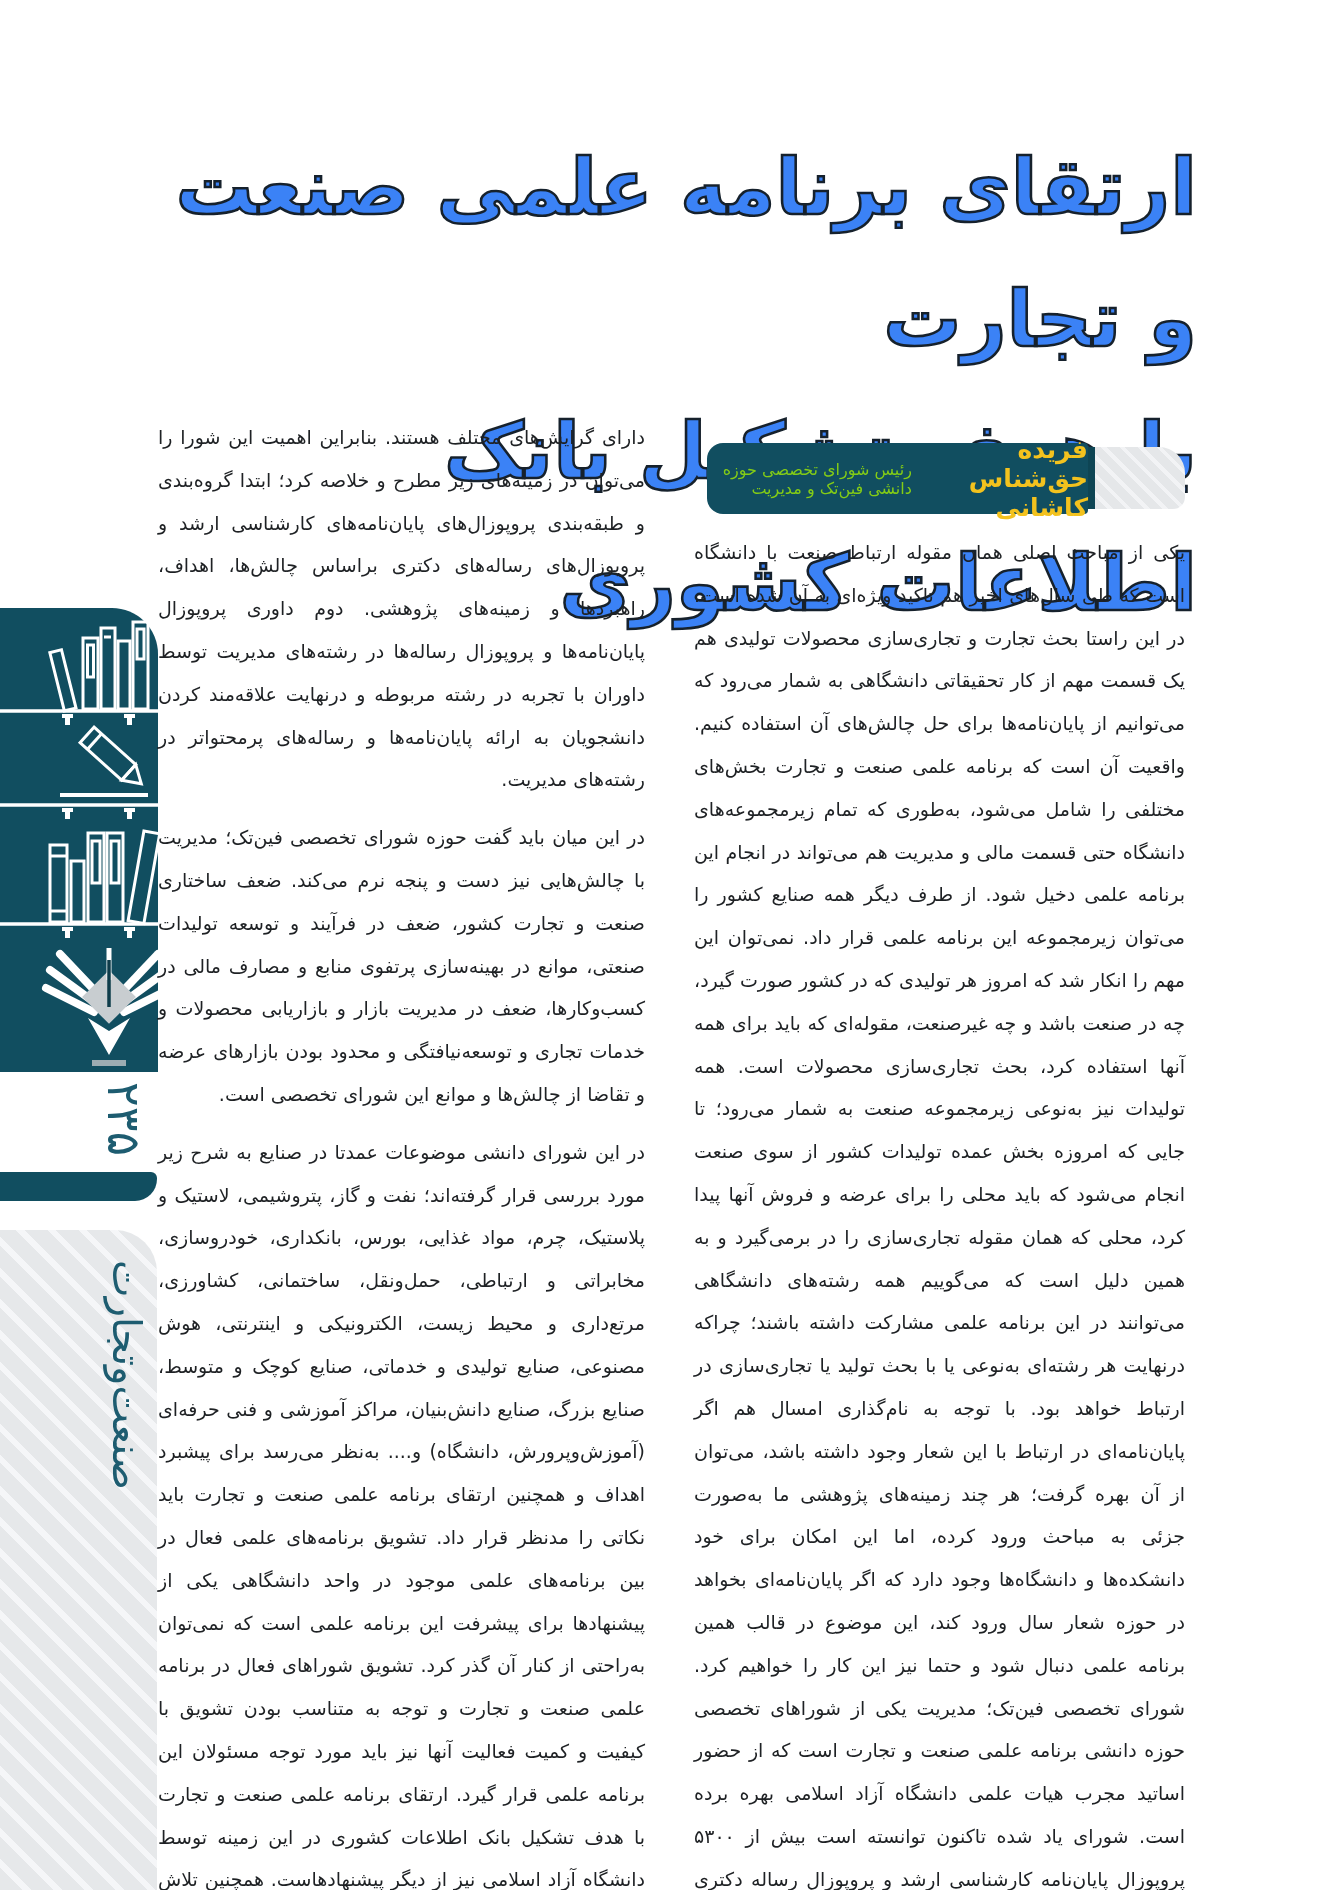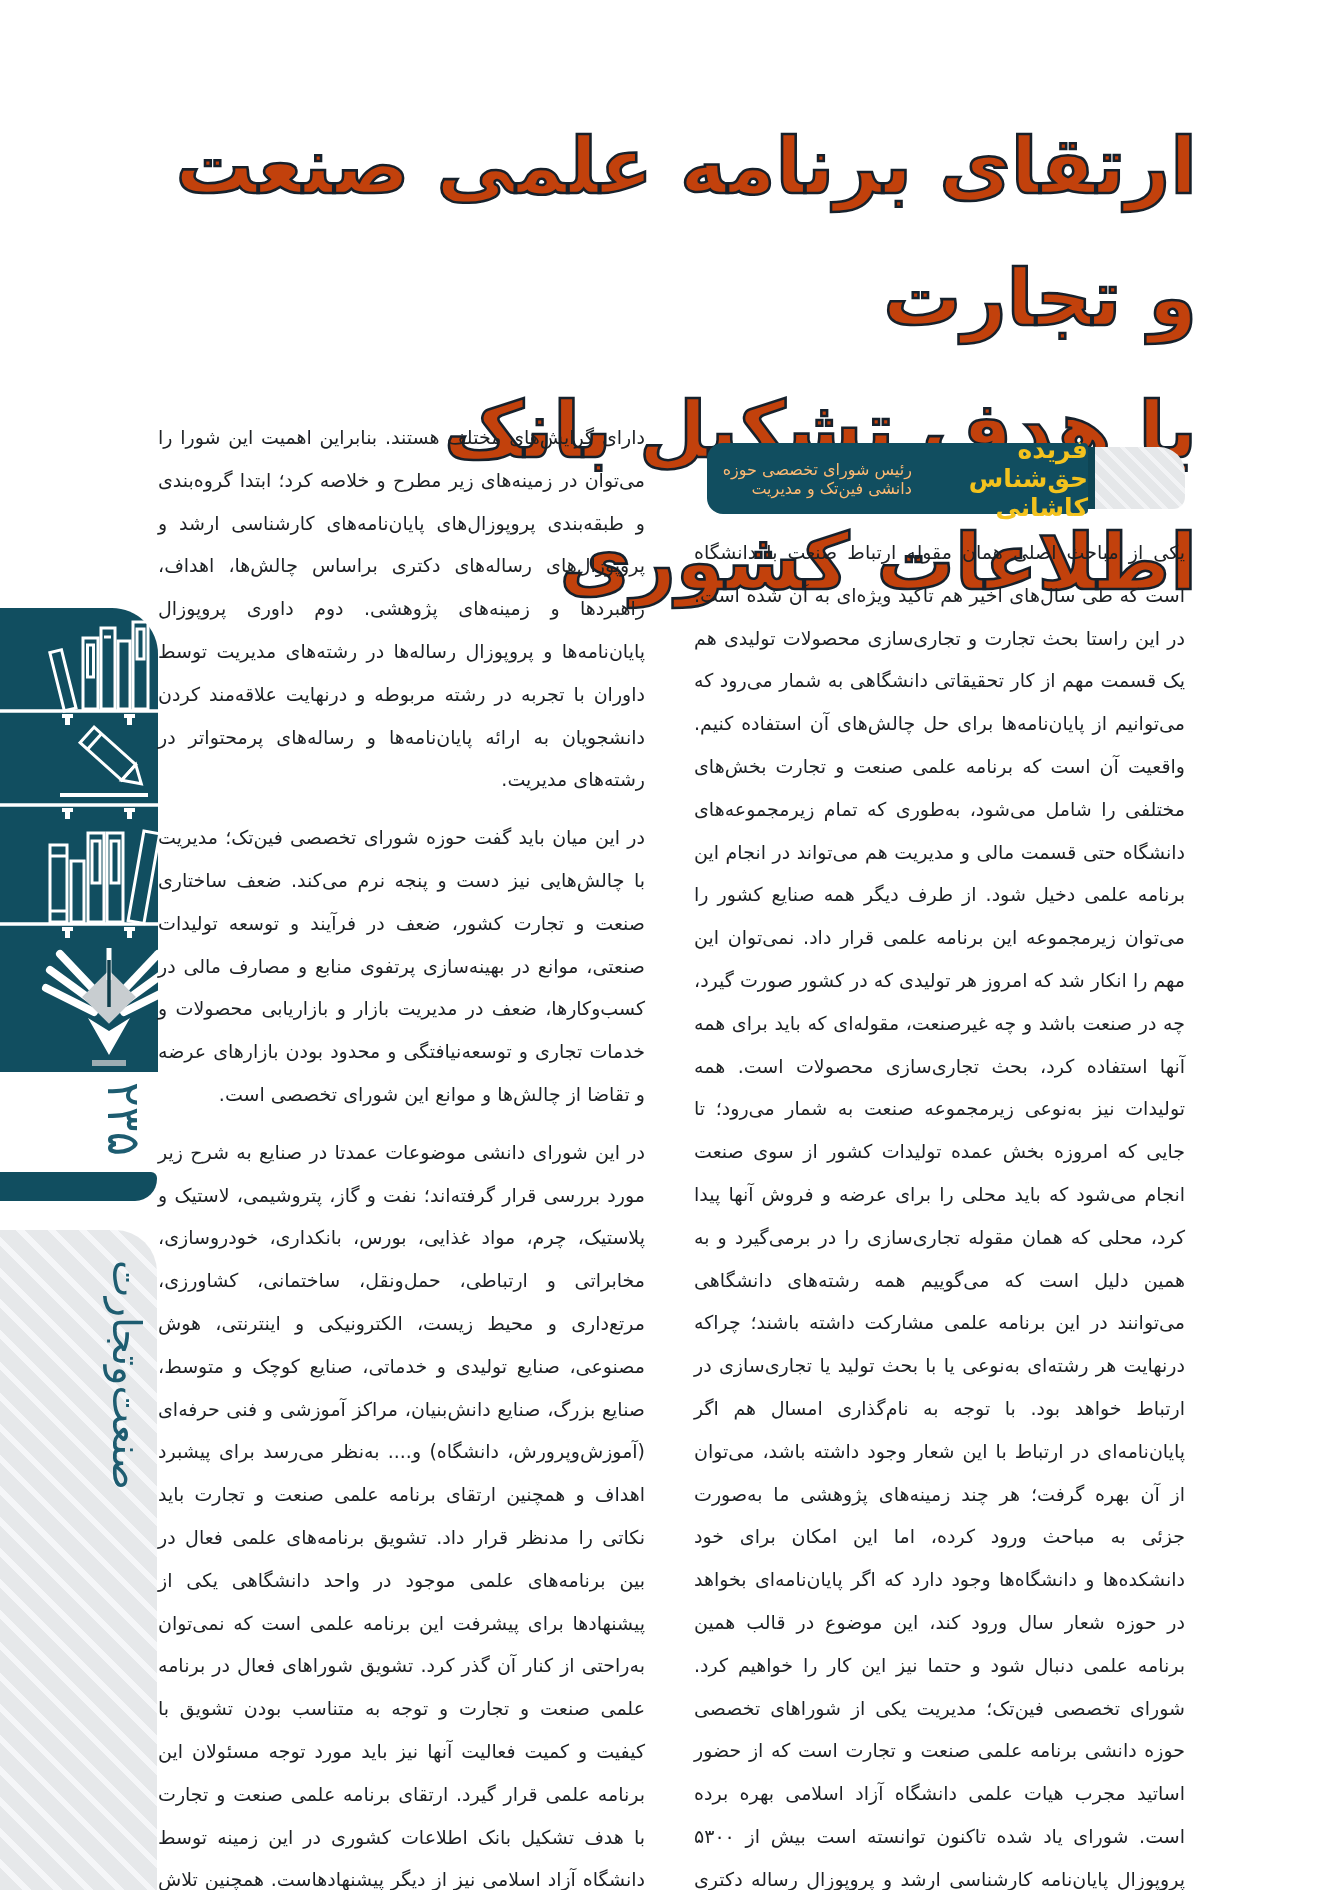--- a/index.html
+++ b/index.html
@@ -2,22 +2,22 @@
 <html lang="fa" dir="rtl"><head>
 <meta charset="utf-8">
 <style>
   html,body{margin:0;padding:0;background:#fff;}
   .page{
     position:relative;width:1339px;height:1890px;background:#ffffff;overflow:hidden;
     font-family:"DejaVu Sans",sans-serif;direction:rtl;
   }
   
   .title-block{
-    position:absolute;top:100px;right:142px;left:150px;
-    text-align:right;color:#c2410c;font-weight:bold;
+    position:absolute;top:121px;right:142px;left:150px;
+    text-align:right;color:#3b82f6;font-weight:bold;
     font-size:78px;line-height:132px;
     -webkit-text-stroke:2.6px #16212c;
     letter-spacing:-1px;
   }
   
   .col{position:absolute;color:#1e2124;}
   .col p{
     margin:15px;font-size:19px;line-height:42.8px;
     text-align:justify;text-align-last:right;
   }
@@ -29,21 +29,21 @@
     width:90px;flex:0 0 90px;margin:4px 0 5px;
     background:repeating-linear-gradient(45deg,#e5e7e9 0 9px,#f2f3f5 9px 13px);
     border-left:7px solid #0e4554;
     border-radius:0 26px 12px 0;
   }
   .author-main{
     flex:1;background:#114e60;border-radius:16px 4px 4px 16px;
     display:flex;flex-direction:row;align-items:center;justify-content:center;gap:3px;
   }
   .author-name{color:#f3c21e;font-size:25px;font-weight:bold;}
-  .author-role{color:#fdba74;font-size:16px;text-align:right;}
+  .author-role{color:#84cc16;font-size:16px;text-align:right;}
   
   .icon-rail{
     position:absolute;left:0;top:608px;width:158px;height:464px;
     background:#114e60;border-radius:0 46px 0 0;
   }
   .rail-bar{
     position:absolute;left:0;top:1172px;width:157px;height:29px;
     background:#114e60;border-radius:0 6px 22px 0;
   }
   .section-strip{

